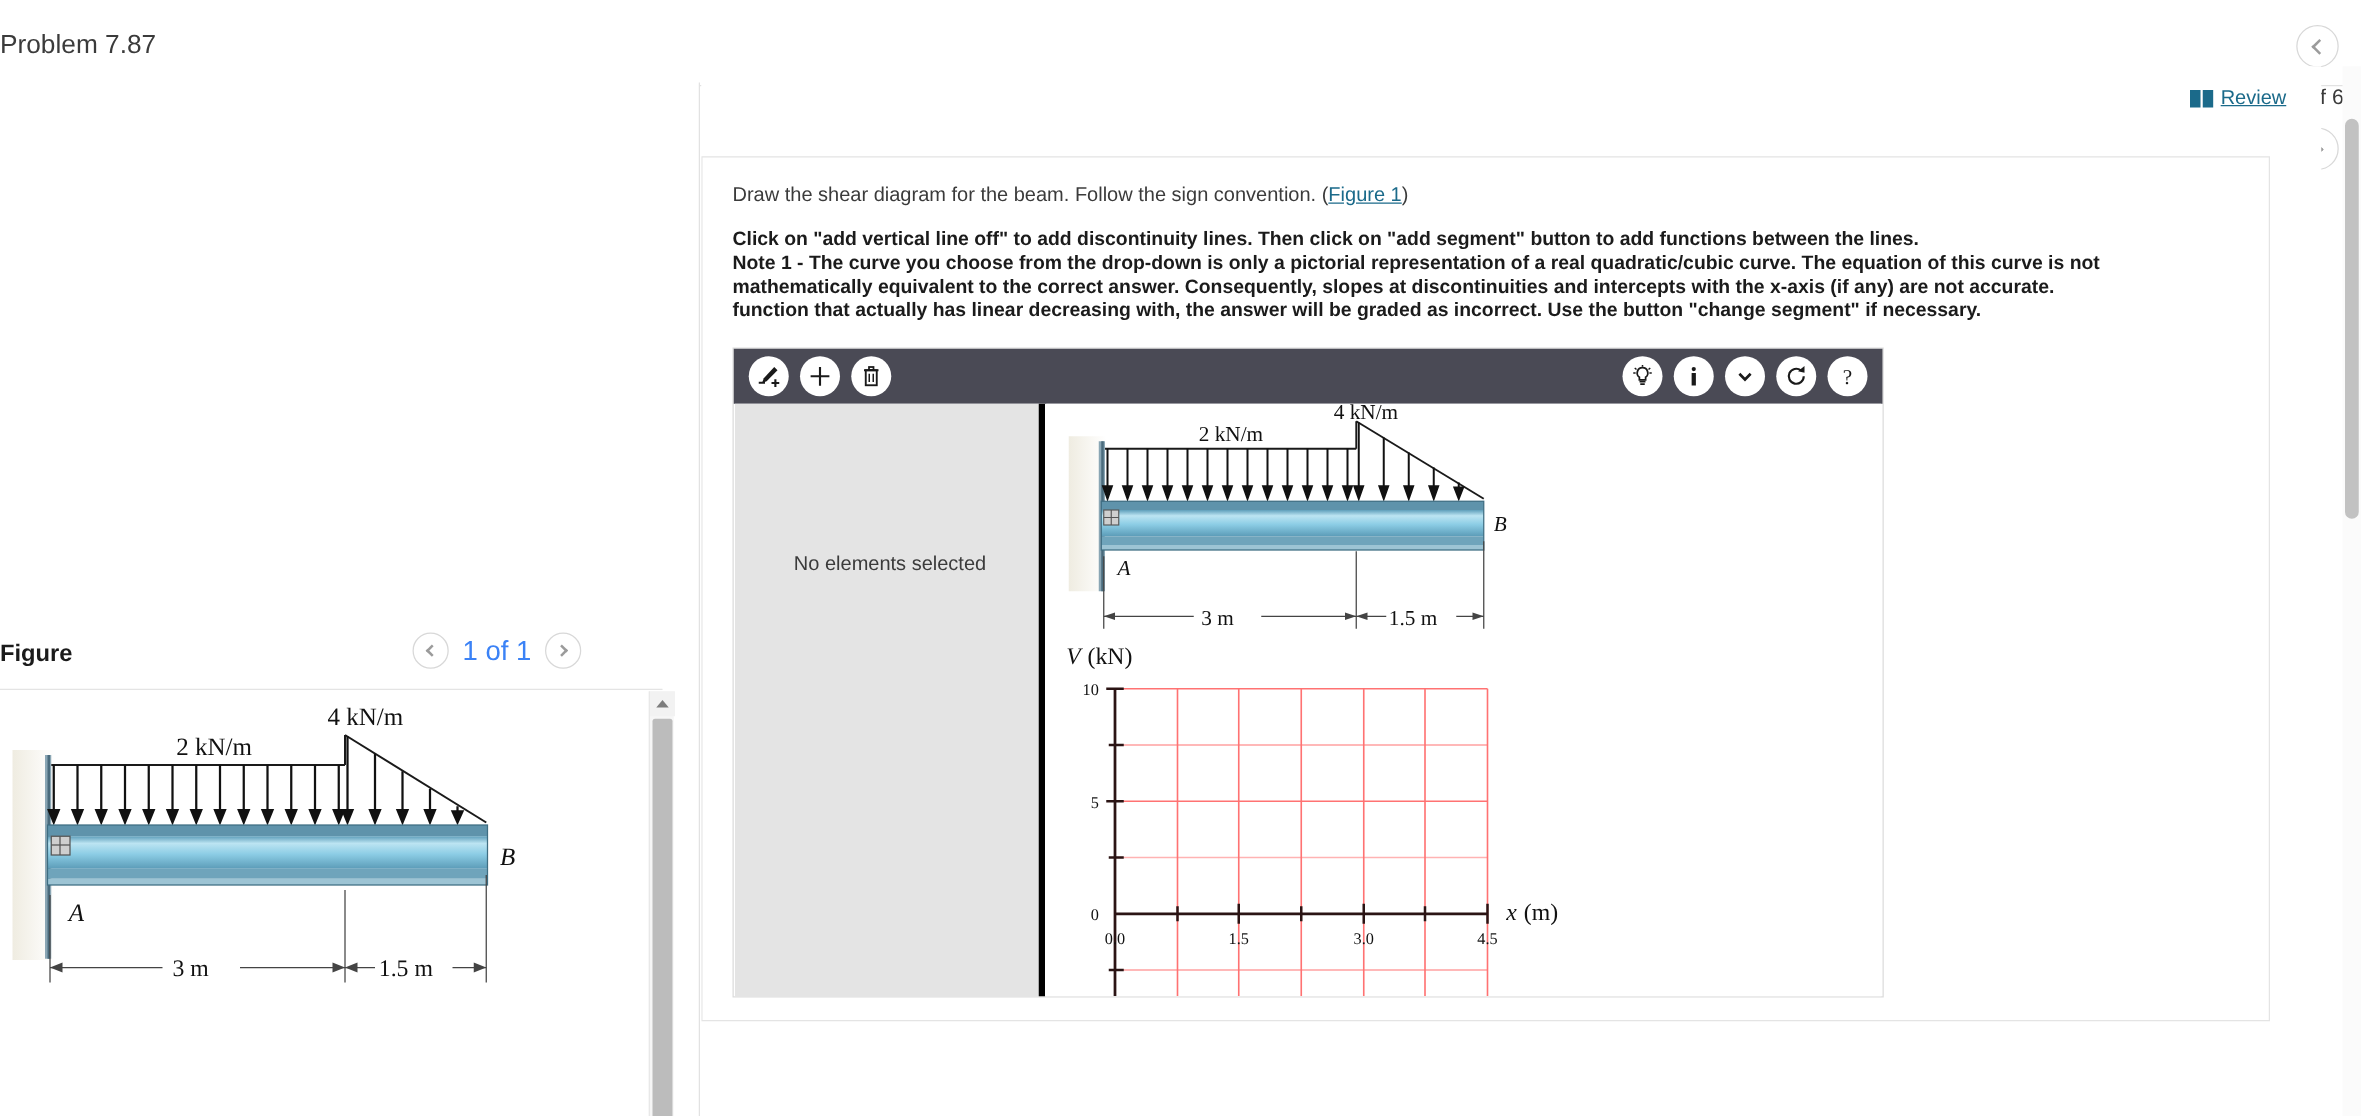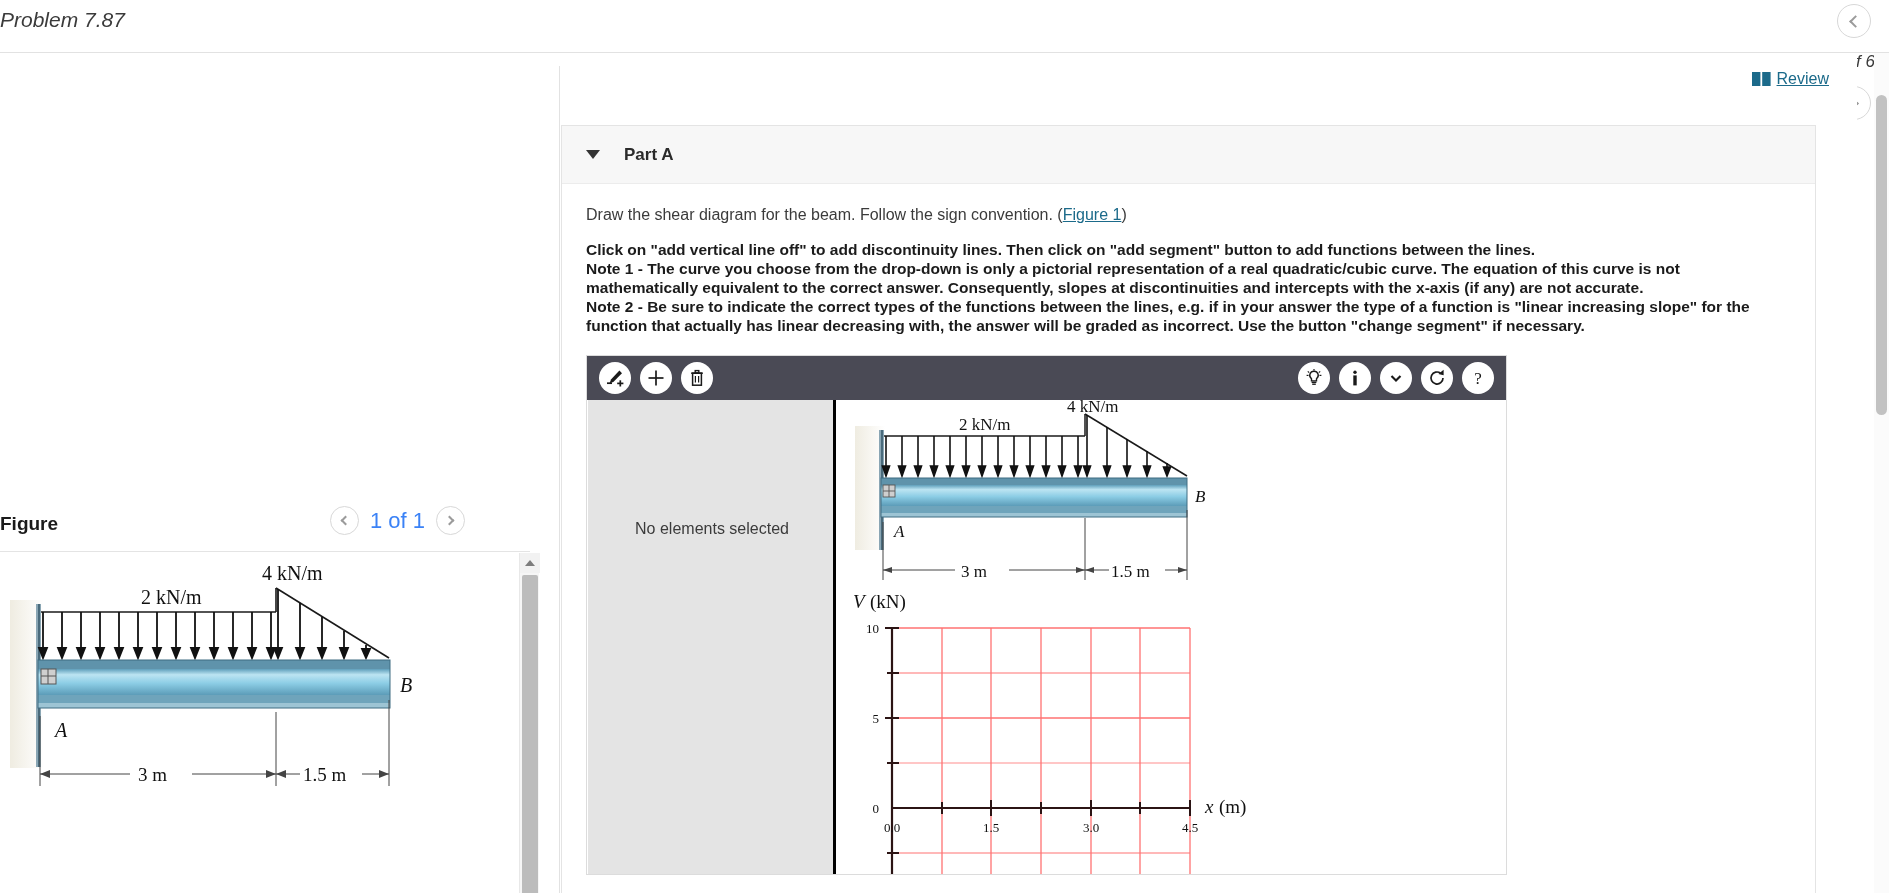--- a/index.html
+++ b/index.html
@@ -7,22 +7,22 @@
     margin: 0; padding: 0;
     width: 1889px; height: 893px;
     overflow: hidden;
     background: #ffffff;
     font-family: "Liberation Sans", sans-serif;
     color: #222;
   }
 
   
   #topbar {
-    position: absolute; top: 0; left: 0; width: 1889px; height: 53px;
-    background: #fff; border-bottom: 1px solid #e2e2e2; font-style: italic;
+    position: absolute; top: 16px; left: 0; width: 1889px; height: 53px;
+    background: #fff; border-bottom: 1px solid #e2e2e2;
   }
   #problem-title {
     position: absolute; left: 0px; top: 8px;
     font-size: 21px; color: #3b3b3b; font-weight: 400;
   }
   #pager {
     position: absolute; right: 14px; top: 4px;
     display: flex; align-items: center; gap: 14px; flex-direction: column;
   }
   .circle-btn {
@@ -139,21 +139,21 @@
     padding: 0 12px;
   }
   .tb-group { display: flex; align-items: center; gap: 9px; }
   .tb-btn {
     width: 32px; height: 32px; border-radius: 50%;
     background: #ffffff; display: flex; align-items: center; justify-content: center;
     cursor: pointer;
   }
   #tool-left-pane {
     position: absolute; left: 1px; top: 44px; width: 248px; height: 474px;
-    background: #e4e4e4; border-right: 3px solid #000000;
+    background: #e4e4e4; border-right: 5px solid #000000;
   }
   #no-elements {
     position: absolute; top: 120px; left: 0; width: 248px;
     text-align: center; font-size: 16px; color: #3b3b3b;
   }
   #tool-canvas {
     position: absolute; left: 250px; top: 44px; width: 668px; height: 474px;
     background: #fff; overflow: hidden;
   }
 
@@ -312,34 +312,29 @@
   <div id="review-link-wrap">
     <svg id="review-icon" width="19" height="15" viewBox="0 0 19 15">
       <rect x="0" y="0" width="8.4" height="14" fill="#1b6a8a"></rect>
       <rect x="10.2" y="0" width="8.4" height="14" fill="#1b6a8a"></rect>
     </svg>
     <span id="review-text"> Review</span>
   </div>
 
   <div id="part-panel">
 
-    <div id="part-header">
-      <span id="part-caret"></span>
-      <span id="part-label">Part A</span>
-    </div>
 
     <div id="part-body">
       <div id="prompt-line">
         <span>Draw the shear diagram for the beam. Follow the sign convention. (</span><span id="figure-ref-link">Figure 1</span><span>)</span>
       </div>
 
       <div class="note-line">Click on "add vertical line off" to add discontinuity lines. Then click on "add segment" button to add functions between the lines.</div>
       <div class="note-line">Note 1 - The curve you choose from the drop-down is only a pictorial representation of a real quadratic/cubic curve. The equation of this curve is not</div>
       <div class="note-line">mathematically equivalent to the correct answer. Consequently, slopes at discontinuities and intercepts with the x-axis (if any) are not accurate.</div>
-      <div class="note-line">Note 2 - Be sure to indicate the correct types of the functions between the lines, e.g. if in your answer the type of a function is "linear increasing slope" for the</div>
       <div class="note-line">function that actually has linear decreasing with, the answer will be graded as incorrect. Use the button "change segment" if necessary.</div>
 
       <div id="tool">
 
         <div id="toolbar">
           <div class="tb-group">
             <div class="tb-btn">
               <svg width="20" height="20" viewBox="0 0 20 20">
                 <path d="M14.4 2.6 L17 5.2 L8.3 13.9 L4.6 15.3 L6 11.6 Z" fill="#1a1a1a"></path>
                 <line x1="2" y1="15.2" x2="7" y2="15.2" stroke="#1a1a1a" stroke-width="1.7"></line>

